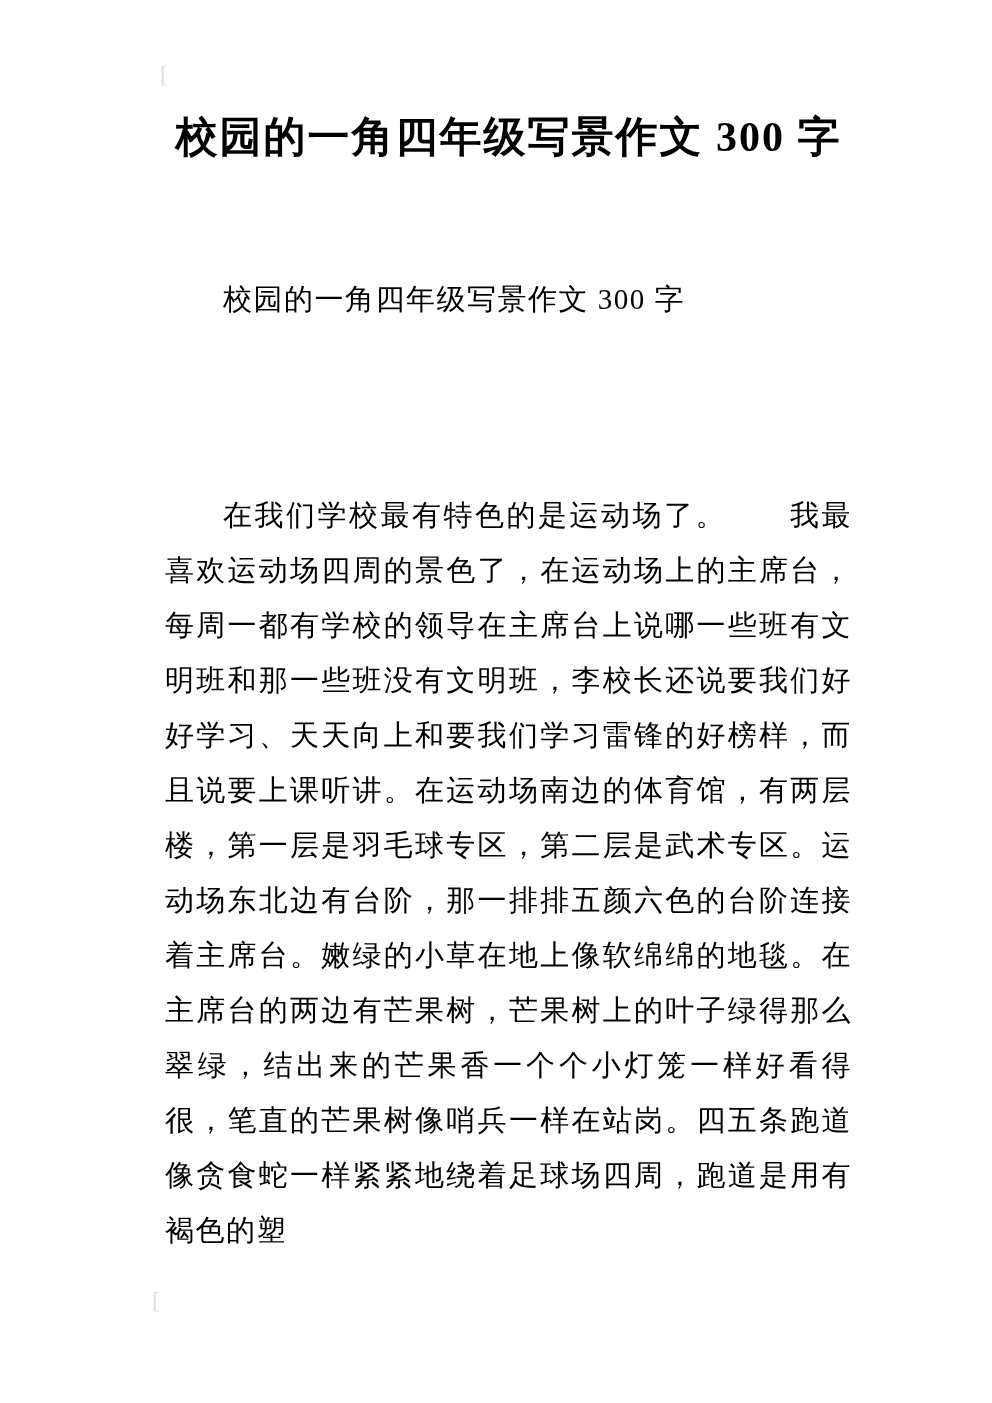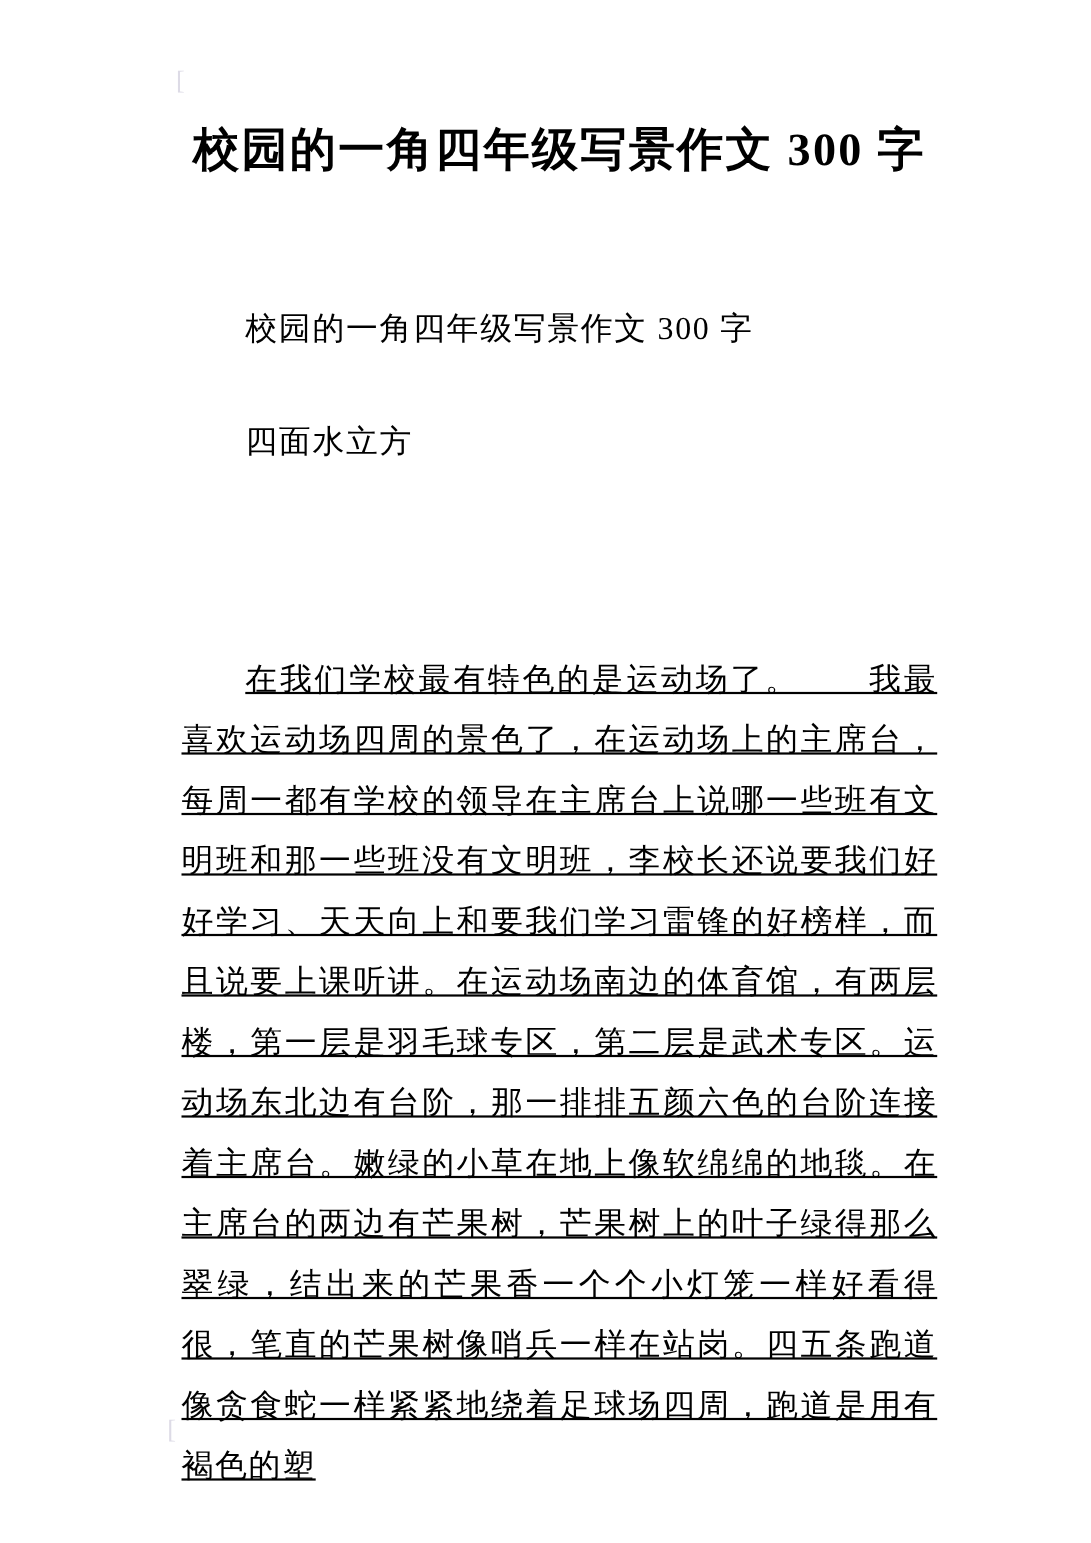--- a/index.html
+++ b/index.html
@@ -41,21 +41,20 @@
   }
   .subtitle-line {
     margin-top: 110px;
   }
   .byline {
     margin-top: 48px;
   }
   .body-paragraph {
     margin-top: 161px;
     text-align: justify;
-    text-decoration: underline;
   }
   .artifact {
     position: absolute;
     font-size: 24px;
     color: #dddbe6;
     line-height: 1;
     user-select: none;
   }
   .artifact-top {
     left: 160px;
@@ -72,21 +71,20 @@
 <div class="page">
 
   <span class="artifact artifact-top">[</span>
 
   <div class="content">
 
     <h1 class="doc-title">校园的一角四年级写景作文 300 字</h1>
 
     <p class="para indent subtitle-line">校园的一角四年级写景作文 300 字</p>
 
-    <p class="para indent byline">四面水立方</p>
 
     <p class="para indent body-paragraph">在我们学校最有特色的是运动场了。　　我最喜欢运动场四周的景色了，在运动场上的主席台，每周一都有学校的领导在主席台上说哪一些班有文明班和那一些班没有文明班，李校长还说要我们好好学习、天天向上和要我们学习雷锋的好榜样，而且说要上课听讲。在运动场南边的体育馆，有两层楼，第一层是羽毛球专区，第二层是武术专区。运动场东北边有台阶，那一排排五颜六色的台阶连接着主席台。嫩绿的小草在地上像软绵绵的地毯。在主席台的两边有芒果树，芒果树上的叶子绿得那么翠绿，结出来的芒果香一个个小灯笼一样好看得很，笔直的芒果树像哨兵一样在站岗。四五条跑道像贪食蛇一样紧紧地绕着足球场四周，跑道是用有褐色的塑</p>
 
   </div>
 
   <span class="artifact artifact-bottom">[</span>
 
 </div>
 
 </body></html>

